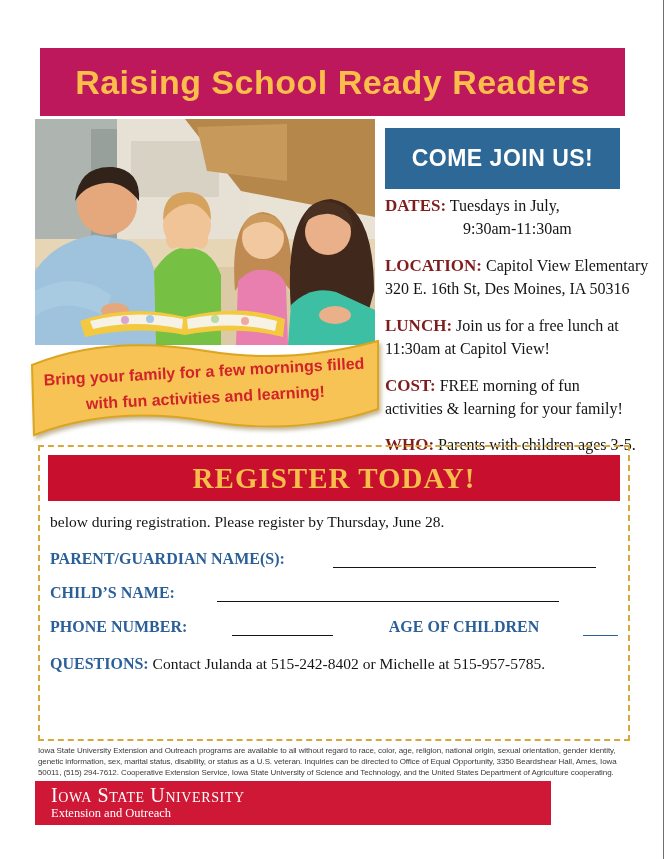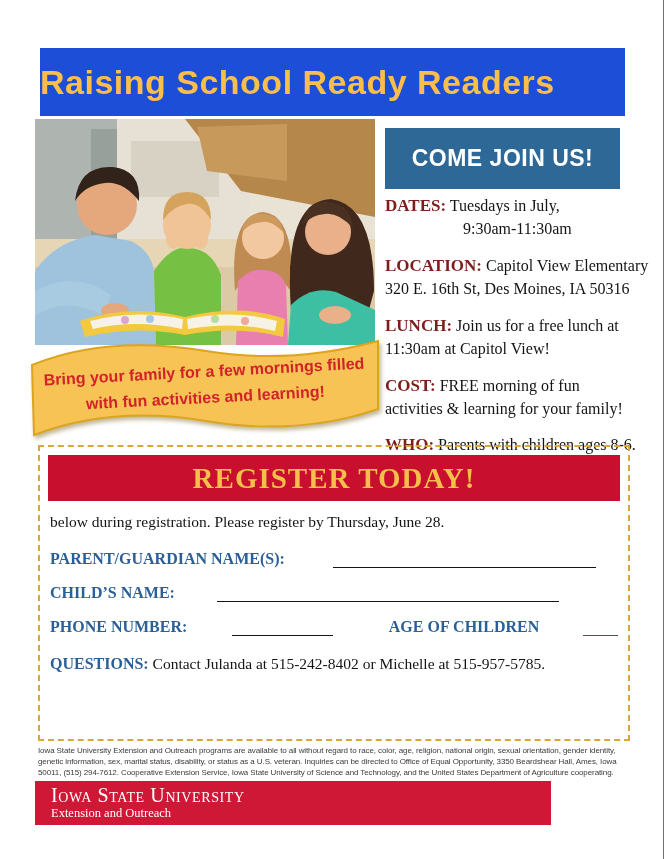--- a/index.html
+++ b/index.html
@@ -5,21 +5,21 @@
   html,body { margin:0; padding:0; background:#ffffff; }
   .page {
     position:relative; width:670px; height:859px; background:#ffffff;
     overflow:hidden; font-family:"Liberation Serif", serif;
   }
   .page-edge { position:absolute; left:663px; top:0; width:1px; height:859px; background:#6e6e6e; }
 
   
   .title-banner {
     position:absolute; left:40px; top:48px; width:585px; height:68px;
-    background:#1d4ed8; display:flex; align-items:center; 
+    background:#be185d; display:flex; align-items:center; justify-content:center;
   }
   .title-banner span {
     font-family:"Liberation Sans", sans-serif; font-weight:bold;
     font-size:34px; color:#FBBE4B; letter-spacing:.5px;
   }
 
   
   .photo { position:absolute; left:35px; top:119px; width:340px; height:226px; }
   .photo svg { display:block; }
 
@@ -165,21 +165,21 @@
       <span>Join us for a free lunch at</span>
       <div>11:30am at Capitol View!</div>
     </div>
     <div class="info-item">
       <span class="info-label">COST:</span>
       <span>FREE morning of fun</span>
       <div>activities &amp; learning for your family!</div>
     </div>
     <div class="info-item">
       <span class="info-label">WHO:</span>
-      <span>Parents with children ages 8-6.</span>
+      <span>Parents with children ages 3-5.</span>
     </div>
   </div>
 
   <div class="ribbon">
     <svg viewBox="0 0 362 114" width="362" height="114">
       <path d="M8,32 C62,10 122,8 182,18 C242,28 302,22 354,8 L354,76 C302,94 242,98 182,88 C122,78 62,82 10,102 Z" fill="#F8C355" stroke="#DBA520" stroke-width="2"></path>
     </svg>
     <div class="ribbon-text">
       <div>Bring your family for a few mornings filled</div>
       <div>with fun activities and learning!</div>

